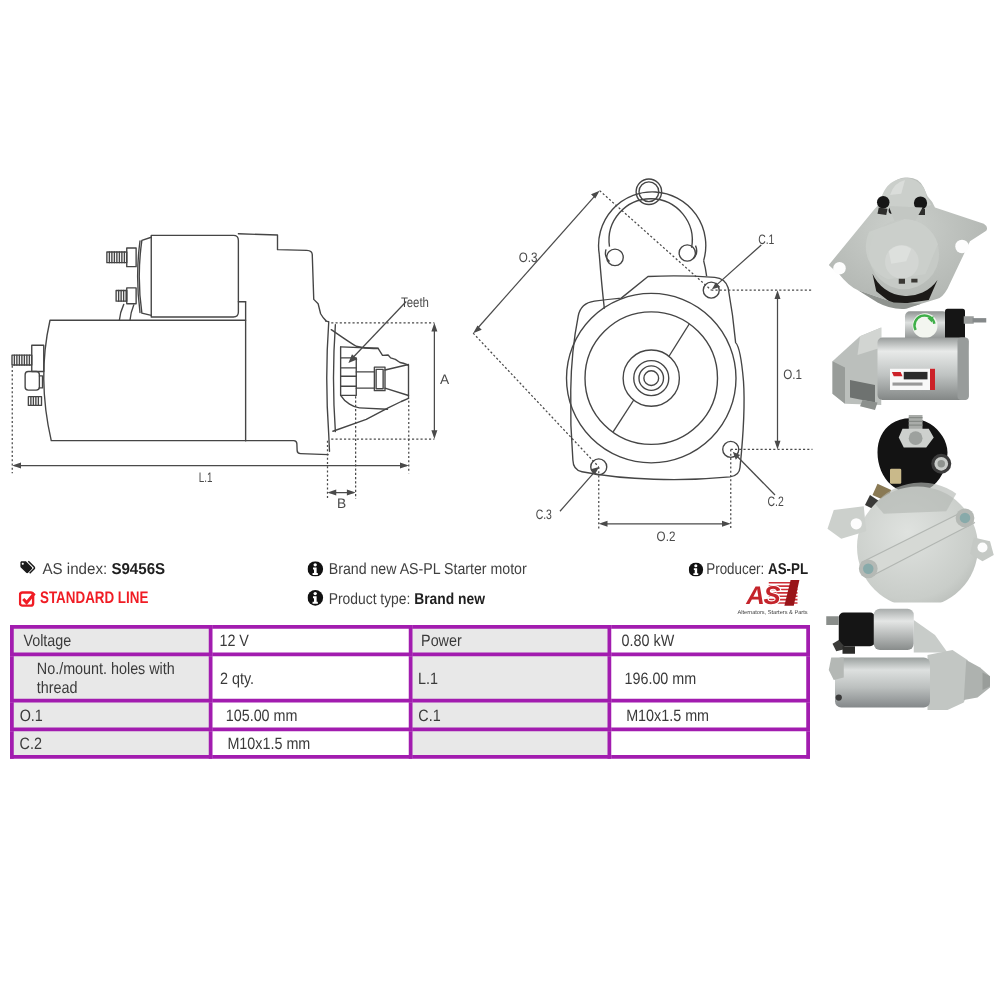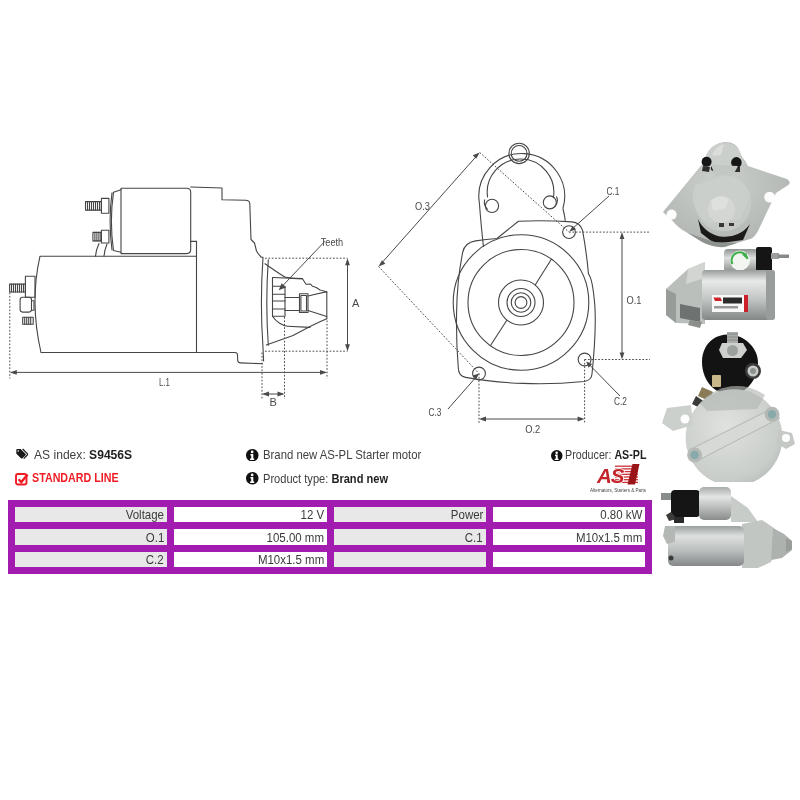--- a/index.html
+++ b/index.html
@@ -2,21 +2,21 @@
 <html><head>
 <meta charset="utf-8">
 <style>
   html,body{margin:0;padding:0;}
   body{width:800px;height:800px;background:#fff;font-family:"Liberation Sans",sans-serif;position:relative;overflow:hidden;}
   .abs{position:absolute;}
   .inforow{font-size:12.6px;color:#404040;white-space:nowrap;transform-origin:0 50%;}
   .inforow b{color:#1f1f1f;}
   .red{color:#f01c24;font-weight:bold;font-size:13.4px;}
   table.spec{border-collapse:collapse;table-layout:fixed;width:637px;font-size:13.2px;color:#3a3a3a;}
-  table.spec td{border:7px solid #a21caf;text-align:right;padding:0 3px 0 2px;vertical-align:middle;line-height:15px;}
+  table.spec td{border:3px solid #a21caf;padding:0 3px 0 2px;vertical-align:middle;line-height:15px;}
   table.spec td span{display:inline-block;transform:scaleX(0.87);transform-origin:100% 50%;white-space:nowrap;}
   td.lab{background:#e8e8e8;}
 </style>
 </head>
 <body>
 
 <svg class="abs" style="left:0;top:130px;" width="375" height="290" viewBox="0 130 375 290">
 <g fill="none" stroke="#454545" stroke-width="1.1" stroke-linejoin="round" stroke-linecap="round">
 
   <path d="M40,256.2 H196.5 M40,256.2 Q29.5,302.5 41,352.5 M41,352.5 H196.5"></path>
@@ -374,20 +374,26 @@
         <col style="width:160px">
         <col style="width:159px">
         <col style="width:159px">
       </colgroup>
   <tbody>
         <tr style="height:22px;">
           <td class="lab"><span>Voltage</span></td>
           <td><span>12 V</span></td>
           <td class="lab"><span>Power</span></td>
           <td><span>0.80 kW</span></td>
+        </tr>
+  <tr style="height:37px;">
+          <td class="lab"><span>No./mount. holes with<br>thread</span></td>
+          <td><span>2 qty.</span></td>
+          <td class="lab"><span>L.1</span></td>
+          <td><span>196.00 mm</span></td>
         </tr>
   <tr style="height:23px;">
           <td class="lab"><span>O.1</span></td>
           <td><span>105.00 mm</span></td>
           <td class="lab"><span>C.1</span></td>
           <td><span>M10x1.5 mm</span></td>
         </tr>
   <tr style="height:22px;">
           <td class="lab"><span>C.2</span></td>
           <td><span>M10x1.5 mm</span></td>

